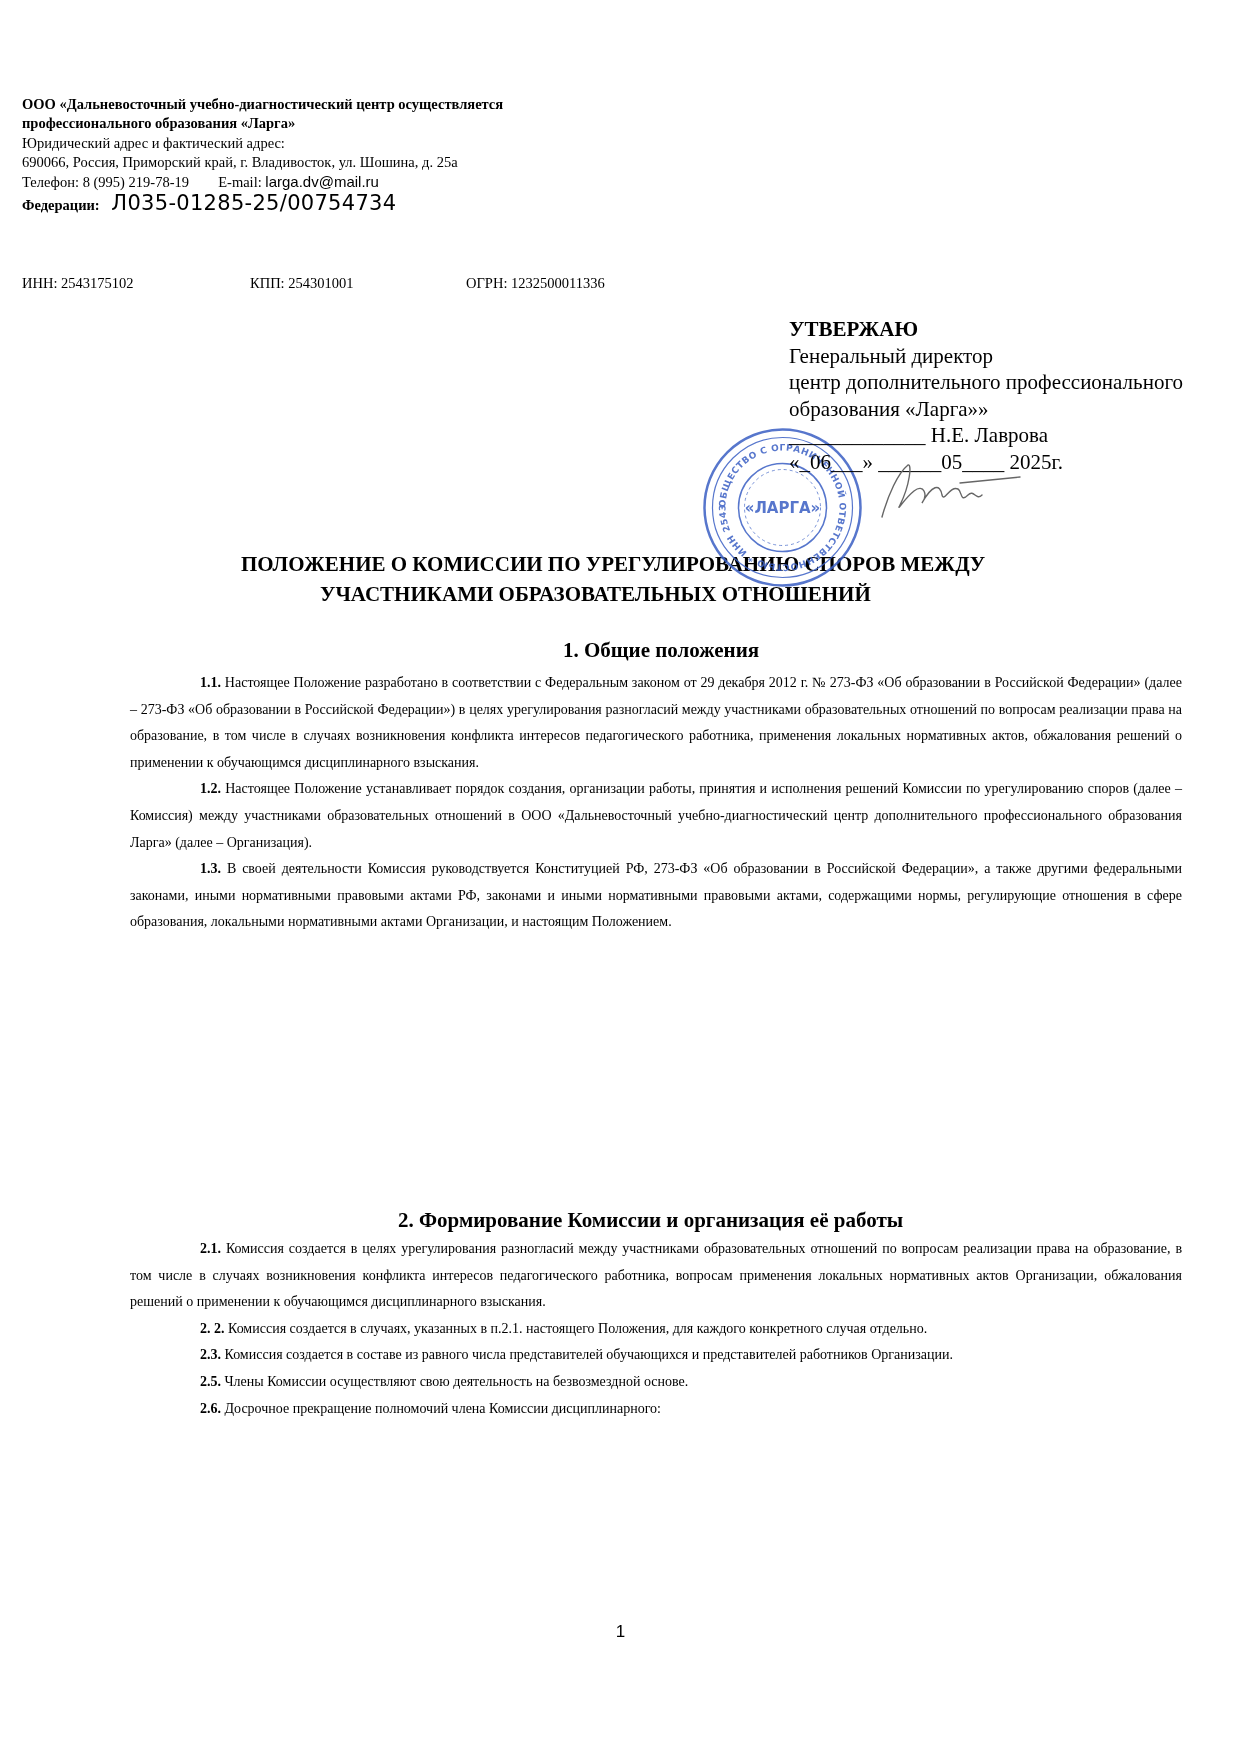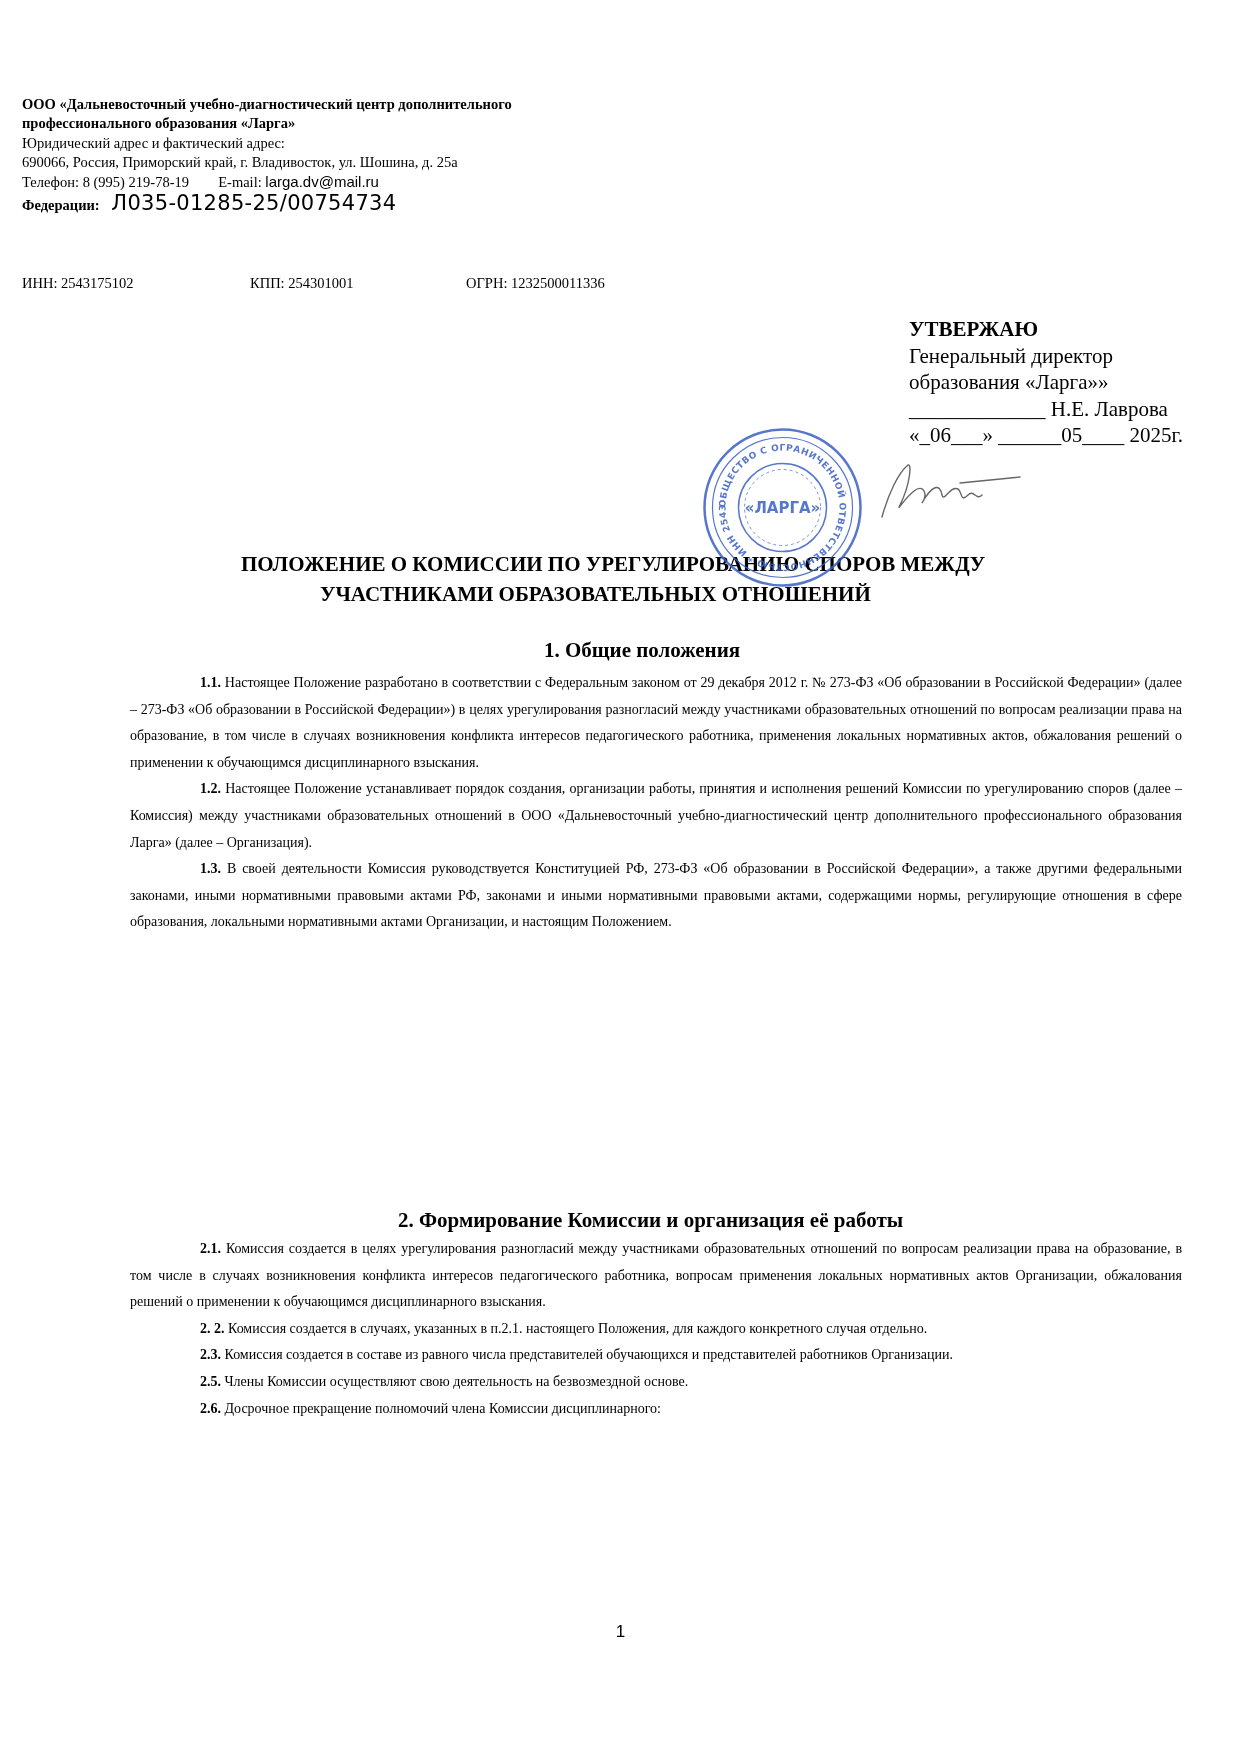--- a/index.html
+++ b/index.html
@@ -30,21 +30,21 @@
 
   
   .body { left: 130px; width: 1052px; font-size: 14px; line-height: 26.6px; text-align: justify; }
   .para { text-indent: 70px; margin: 0; }
   .para b { font-weight: bold; }
   .page-num { left: 0; width: 1241px; text-align: center; font-family: "Liberation Sans", "DejaVu Sans", sans-serif; font-size: 17px; }
 </style>
 </head>
 <body>
 
-<div class="abs lh lh-bold" style="top:95px;">ООО «Дальневосточный учебно-диагностический центр дополнительного</div>
+<div class="abs lh lh-bold" style="top:95px;">ООО «Дальневосточный учебно-диагностический центр осуществляется</div>
 <div class="abs lh lh-bold" style="top:114px;">профессионального образования «Ларга»</div>
 <div class="abs lh" style="top:134px;">Юридический адрес и фактический адрес:</div>
 <div class="abs lh" style="top:153px;">690066, Россия, Приморский край, г. Владивосток, ул. Шошина, д. 25а</div>
 <div class="abs lh" style="top:172px;">
   <span>Телефон: 8 (995) 219-78-19</span>
   <span style="display:inline-block;width:22px;"></span>
   <span>E-mail:</span>
   <span class="lh-sans">larga.dv@mail.ru</span>
 </div>
 <div class="abs lh" style="top:194px;">
@@ -71,31 +71,32 @@
   <text x="82.5" y="88" text-anchor="middle" font-family="DejaVu Sans, sans-serif" font-size="15" font-weight="bold" fill="#3a5fc4">«ЛАРГА»</text>
 </svg>
 
 <svg class="abs signature" viewBox="0 0 160 70">
   <path d="M12,62 C18,40 28,18 38,10 C42,8 40,30 30,50 C26,58 34,44 44,36 C54,28 58,40 52,48 C62,30 70,28 72,40 C74,48 80,30 88,34 C92,36 90,48 98,40 C104,34 106,46 112,40 M90,28 L150,22" fill="none" stroke="#666" stroke-width="1.4" stroke-linecap="round"></path>
 </svg>
 
 <div class="abs approve" style="top:316px;">
   <div class="ttl">УТВЕРЖАЮ</div>
   <div>Генеральный директор</div>
+  <div>центр дополнительного профессионального</div>
   <div>образования «Ларга»»</div>
   <div>_____________ Н.Е. Лаврова</div>
   <div>«_06___» ______05____ 2025г.</div>
 </div>
 
 <div class="abs doc-title" style="top:551px;">
   <span class="l1">ПОЛОЖЕНИЕ О КОМИССИИ ПО УРЕГУЛИРОВАНИЮ СПОРОВ МЕЖДУ</span>
   <span class="l2">УЧАСТНИКАМИ ОБРАЗОВАТЕЛЬНЫХ ОТНОШЕНИЙ</span>
 </div>
 
-<div class="abs sec-head" style="left:544px; top:638px;text-align:center;">1.   Общие положения</div>
+<div class="abs sec-head" style="left:563px; top:638px;text-align:center;">1.   Общие положения</div>
 
 <div class="abs body" style="top:670px;">
   <p class="para"><b>1.1.</b> <span>Настоящее Положение разработано в соответствии с Федеральным законом от 29 декабря 2012 г. № 273-ФЗ «Об образовании в Российской Федерации» (далее – 273-ФЗ «Об образовании в Российской Федерации») в целях урегулирования разногласий между участниками образовательных отношений по вопросам реализации права на образование, в том числе в случаях возникновения конфликта интересов педагогического работника, применения локальных нормативных актов, обжалования решений о применении к обучающимся дисциплинарного взыскания.</span></p>
   <p class="para"><b>1.2.</b> <span>Настоящее Положение устанавливает порядок создания, организации работы, принятия и исполнения решений Комиссии по урегулированию споров (далее – Комиссия) между участниками образовательных отношений в ООО «Дальневосточный учебно-диагностический центр дополнительного профессионального образования Ларга» (далее – Организация).</span></p>
   <p class="para"><b>1.3.</b> <span>В своей деятельности Комиссия руководствуется Конституцией РФ, 273-ФЗ «Об образовании в Российской Федерации», а также другими федеральными законами, иными нормативными правовыми актами РФ, законами и иными нормативными правовыми актами, содержащими нормы, регулирующие отношения в сфере образования, локальными нормативными актами Организации, и настоящим Положением.</span></p>
 </div>
 
 <div class="abs sec-head" style="left:398px; top:1208px;">2.   Формирование Комиссии и организация её работы</div>
 
 <div class="abs body" style="top:1236px;">

